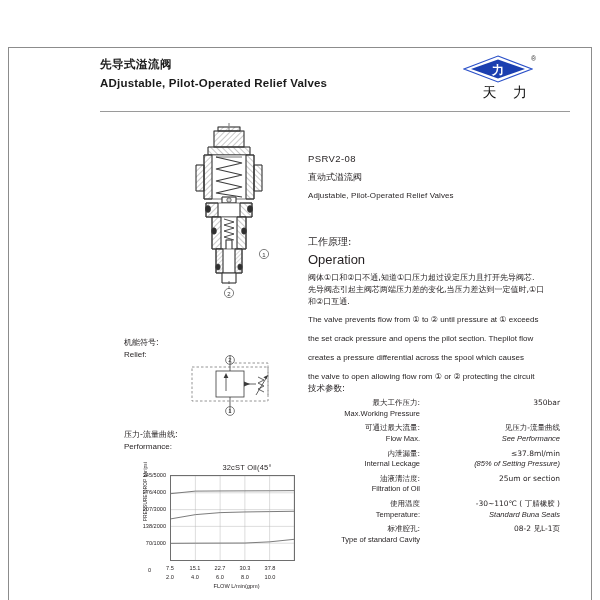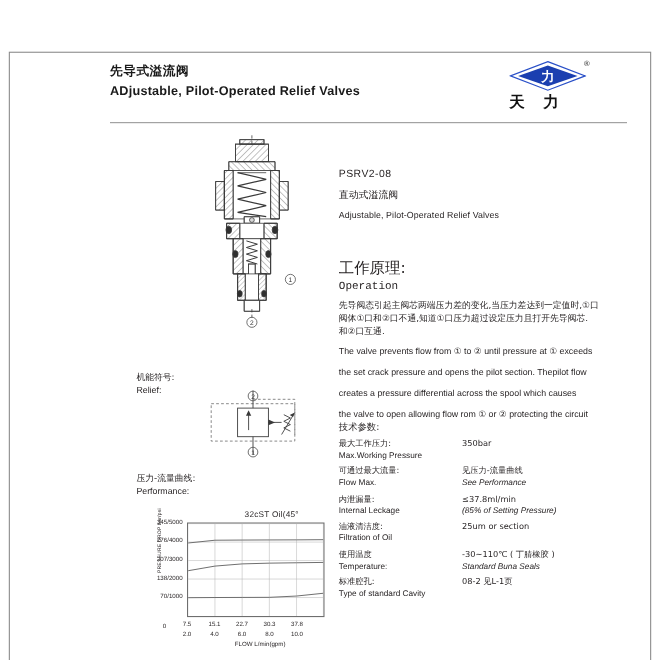--- a/index.html
+++ b/index.html
@@ -19,45 +19,45 @@
   
   .header{position:absolute;left:100px;top:18px;width:470px;height:52px;}
   .title-cn{font-size:11.5px;font-weight:bold;letter-spacing:.5px;color:#1a1a1a;}
   .title-en{font-size:11.5px;font-weight:bold;margin-top:5px;color:#1a1a1a;letter-spacing:.2px;}
   .header-rule{position:absolute;left:100px;top:72px;width:470px;height:1px;background:#9a9a9a;}
 
   
   .logo{position:absolute;left:455px;top:16px;width:92px;height:52px;}
   .logo-diamond{position:absolute;left:8px;top:0px;width:70px;height:28px;}
   .logo-reg{position:absolute;left:76px;top:0px;font-size:7px;color:#333;}
-  .logo-cn{position:absolute;left:8px;top:29px;width:70px;text-align:left;
-    font-size:14px;font-weight:bold;letter-spacing:6px;color:#111;
+  .logo-cn{position:absolute;left:8px;top:29px;width:70px;text-align:right;
+    font-size:14px;font-weight:normal;letter-spacing:6px;color:#111;
     font-family:"DejaVu Sans",sans-serif;}
 
   
   .drawing{position:absolute;left:178px;top:82px;width:118px;height:185px;}
 
   
   .prod{position:absolute;left:308px;top:114px;width:250px;}
   .prod-model{font-size:9.5px;letter-spacing:.4px;margin-bottom:7px;}
   .prod-cn{font-size:9px;margin-bottom:7px;font-family:"DejaVu Sans",sans-serif;}
   .prod-en{font-size:8px;letter-spacing:.1px;}
 
   .oper{position:absolute;left:308px;top:196px;width:252px;}
-  .oper h4{margin:0 0 3px 0;font-size:14px;font-weight:normal;
+  .oper h4{margin:0 0 3px 0;font-size:10px;font-weight:normal;
     font-family:"DejaVu Sans",sans-serif;}
-  .oper .sub{font-size:10px;margin-bottom:5px;font-family:Liberation Mono, monospace;}
+  .oper .sub{font-size:13px;margin-bottom:5px;}
   .oper .cn{font-size:8px;line-height:1.52;font-family:"DejaVu Sans",sans-serif;}
   .oper .en{font-size:8px;line-height:1.62;margin-top:6px;}
 
   .spec{position:absolute;left:308px;top:344px;width:252px;}
   .spec h4{margin:0 0 3px 0;font-size:8.5px;font-weight:normal;
     font-family:"DejaVu Sans",sans-serif;}
   .spec .sub{font-size:8.5px;margin-bottom:6px;}
-  .spec-row{display:flex;margin-bottom:4px;}
+  .spec-row{display:flex;margin-bottom:4px;text-align:right;}
   .spec-lbl{width:112px;font-size:7.5px;line-height:1.42;}
   .spec-lbl .l-cn{font-family:"DejaVu Sans",sans-serif;display:block;}
   .spec-lbl .l-en{display:block;}
   .spec-val{flex:1;font-size:7.5px;line-height:1.42;}
   .spec-val .v-cn{font-family:"DejaVu Sans",sans-serif;display:block;}
   .spec-val .v-en{display:block;font-style:italic;}
 
   
   .symbol-lbl{position:absolute;left:124px;top:298px;font-size:8px;line-height:1.5;}
   .symbol-lbl .cn{font-family:"DejaVu Sans",sans-serif;}
@@ -197,22 +197,22 @@
 
   <div class="prod">
     <div class="prod-model">PSRV2-08</div>
     <div class="prod-cn">直动式溢流阀</div>
     <div class="prod-en">Adjustable, Pilot-Operated Relief  Valves</div>
   </div>
 
   <div class="oper">
     <h4>工作原理:</h4>
     <div class="sub">Operation</div>
+    <div class="cn">阀体①口和②口不通,知道①口压力超过设定压力且打开先导阀芯.</div>
     <div class="cn">先导阀态引起主阀芯两端压力差的变化,当压力差达到一定值时,①口</div>
-    <div class="cn">阀体①口和②口不通,知道①口压力超过设定压力且打开先导阀芯.</div>
     <div class="cn">和②口互通.</div>
     <div class="en">The valve prevents flow from ① to ② until pressure at ① exceeds</div>
     <div class="en">the set crack pressure and opens the pilot section. Thepilot flow</div>
     <div class="en">creates a pressure differential across the spool which causes</div>
     <div class="en">the valve to open allowing flow rom ① or ② protecting the circuit</div>
   </div>
 
   <div class="spec">
     <h4>技术参数:</h4>
 

